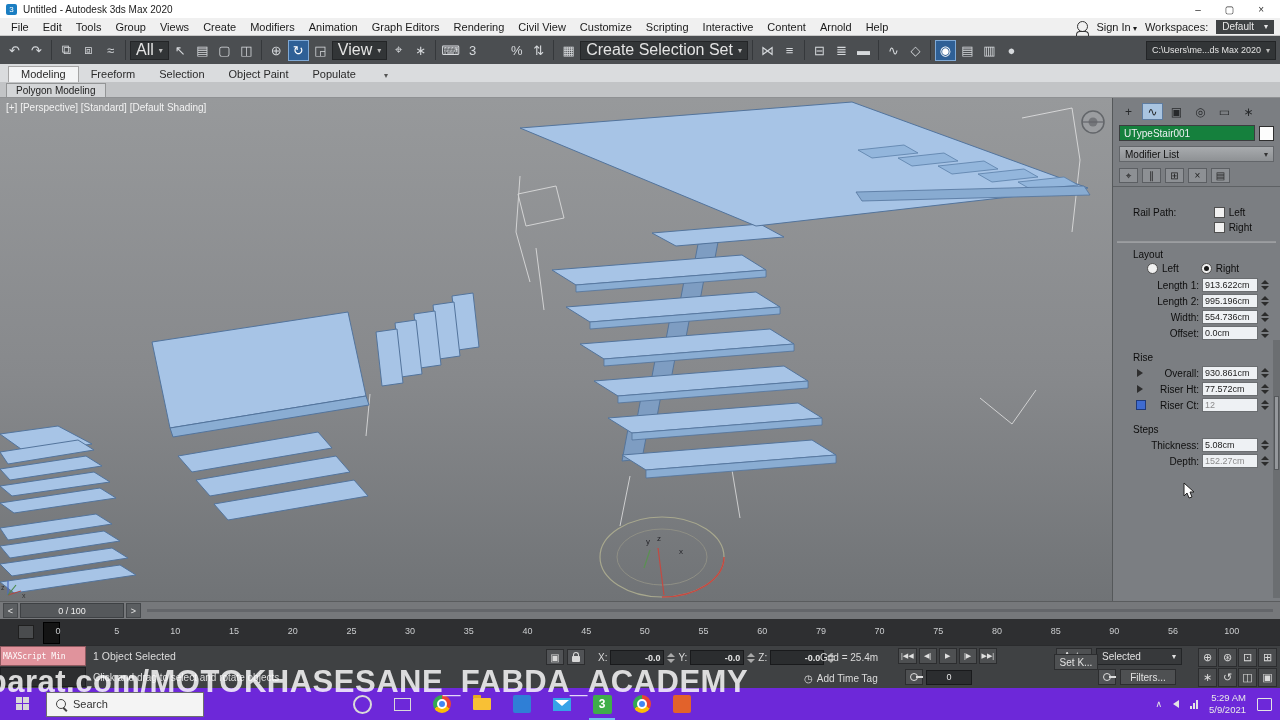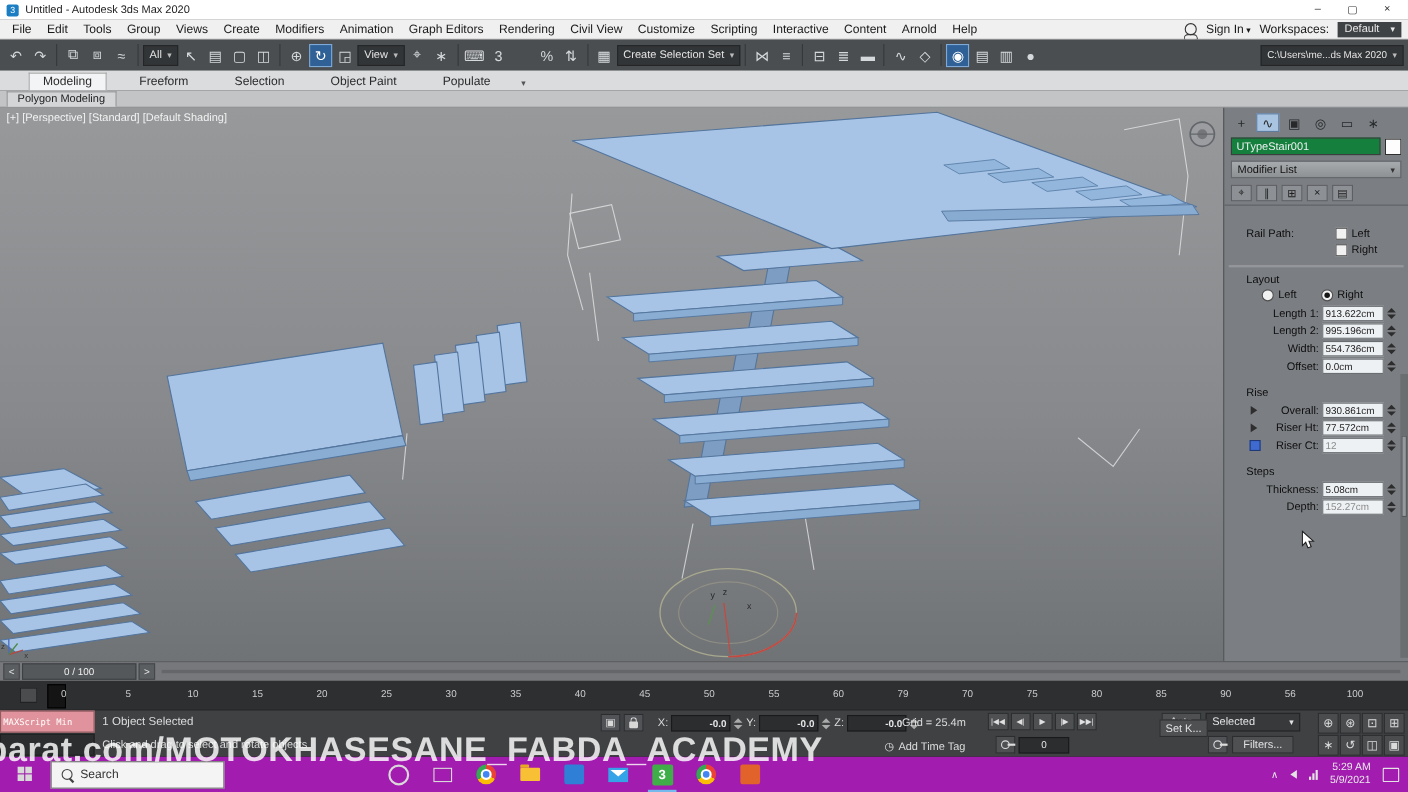--- a/index.html
+++ b/index.html
@@ -17,26 +17,26 @@
   .person-icon{width:9px;height:9px;border:1.4px solid #333;border-radius:50%;position:relative;}
   .person-icon::after{content:"";position:absolute;left:-2px;right:-2px;top:9px;height:4px;border:1.4px solid #333;border-bottom:none;border-radius:4px 4px 0 0;}
   .signin-label::after{content:" ▾";font-size:8px;}
   .ws-dd{background:#3f4244;color:#e8e8e8;font-size:10px;height:14px;display:flex;align-items:center;padding:0 6px;gap:10px;}
   .ws-dd::after{content:"▾";font-size:8px;}
   
   .toolbar{height:28px;background:#4b4e51;display:flex;align-items:center;gap:1px;padding:0 4px;}
   .tb-icon{width:21px;height:21px;display:flex;align-items:center;justify-content:center;color:#d6d9dc;font-size:13px;flex:none;}
   .tb-icon.active{background:#2f6096;border:1px solid #7fa9d6;color:#fff;box-sizing:border-box;}
   .tb-sep{width:1px;height:20px;background:#35383b;margin:0 3px;flex:none;}
-  .tb-dd{height:17px;background:#323537;color:#e4e4e4;font-size:10px;display:flex;align-items:center;padding:0 5px;gap:5px;border:1px solid #232527;flex:none;white-space:nowrap;}
+  .tb-dd{height:17px;background:#323537;color:#e4e4e4;font-size:16px;display:flex;align-items:center;padding:0 5px;gap:5px;border:1px solid #232527;flex:none;white-space:nowrap;}
   .tb-dd::after{content:"▾";font-size:8px;color:#bbb;}
   .tb-path{margin-left:auto;font-size:9px;max-width:140px;overflow:hidden;}
   
   .ribbontabs{height:18px;background:#dadcde;display:flex;align-items:flex-end;padding-left:8px;font-size:11px;color:#2a2a2a;}
-  .rtab{padding:1px 12px 2px;white-space:nowrap;margin-left:18px;}
+  .rtab{padding:1px 12px 2px;white-space:nowrap;}
   .rtab.active{background:#f3f4f5;border:1px solid #a5a5a5;border-bottom:none;}
   .ribbon-collapse{margin-left:10px;font-size:8px;color:#555;padding:2px 6px;}
   
   .panelstrip{height:16px;background:#c2c4c6;display:flex;align-items:center;padding-left:6px;border-bottom:1px solid #8f9193;box-sizing:border-box;}
   .pm-chip{background:#d3d5d7;border:1px solid #939596;border-bottom:none;font-size:10px;color:#222;padding:0 9px;height:13px;display:flex;align-items:center;}
   
   .main{height:503px;display:flex;}
   .viewport{width:1112px;height:503px;position:relative;background:linear-gradient(180deg,#97999b 0%,#87898c 55%,#707376 100%);overflow:hidden;flex:none;}
   .vp-label{position:absolute;left:6px;top:4px;font-size:10px;color:#f2f2f2;z-index:5;}
   .vp-svg{position:absolute;left:0;top:0;}
@@ -115,21 +115,21 @@
   .frame-field{width:44px;height:13px;background:#2b2d2f;border:1px solid #191a1c;color:#e6e6e6;font-size:9px;display:flex;align-items:center;justify-content:center;}
   .autokey{position:absolute;left:1056px;top:2px;width:36px;height:17px;background:#4e5052;border:1px solid #2c2d2f;color:#e2e2e2;display:flex;align-items:center;justify-content:center;box-sizing:border-box;}
   .seldd{position:absolute;left:1096px;top:2px;width:86px;height:17px;background:#37393b;border:1px solid #232527;color:#e2e2e2;display:flex;align-items:center;justify-content:space-between;padding:0 5px;box-sizing:border-box;}
   .seldd::after{content:"▾";font-size:8px;}
   .setkey{position:absolute;left:1054px;top:8px;width:44px;height:16px;background:#4e5052;border:1px solid #2c2d2f;color:#e2e2e2;display:flex;align-items:center;justify-content:center;box-sizing:border-box;}
   .keyfilter{left:1098px;top:23px;}
   .filters{position:absolute;left:1120px;top:23px;width:56px;height:16px;background:#4e5052;border:1px solid #2c2d2f;color:#e2e2e2;display:flex;align-items:center;justify-content:center;box-sizing:border-box;}
   .navcluster{position:absolute;right:3px;top:2px;display:grid;grid-template-columns:repeat(4,19px);grid-auto-rows:19px;gap:1px;}
   .nav-btn{background:#4a4c4e;border:1px solid #2c2d2f;color:#dcdcdc;font-size:11px;display:flex;align-items:center;justify-content:center;box-sizing:border-box;}
   
-  .taskbar{height:32px;background:#a21caf;display:flex;align-items:center;color:#e8e8e8;position:relative;}
+  .taskbar{height:32px;background:#6d28d9;display:flex;align-items:center;color:#e8e8e8;position:relative;}
   .start{width:46px;height:32px;display:flex;align-items:center;justify-content:center;}
   .winlogo{width:14px;height:14px;display:grid;grid-template-columns:6px 6px;grid-auto-rows:6px;gap:1px;}
   .winlogo i{background:#d8d8d8;display:block;}
   .searchbox{width:158px;height:25px;background:#f4f4f4;border:1px solid #6e6e6e;display:flex;align-items:center;gap:7px;padding:0 9px;color:#333;font-size:11px;box-sizing:border-box;}
   .mag{width:8px;height:8px;border:1.5px solid #444;border-radius:50%;position:relative;flex:none;}
   .mag::after{content:"";position:absolute;left:7px;top:7px;width:5px;height:1.5px;background:#444;transform:rotate(45deg);transform-origin:0 0;}
   .apps{display:flex;margin-left:138px;}
   .tb-app{width:40px;height:32px;display:flex;align-items:center;justify-content:center;position:relative;}
   .tb-app.active::after{content:"";position:absolute;bottom:0;left:7px;right:7px;height:2px;background:#76b9ed;}
   .ring{width:15px;height:15px;border:2px solid #d9d9d9;border-radius:50%;}

